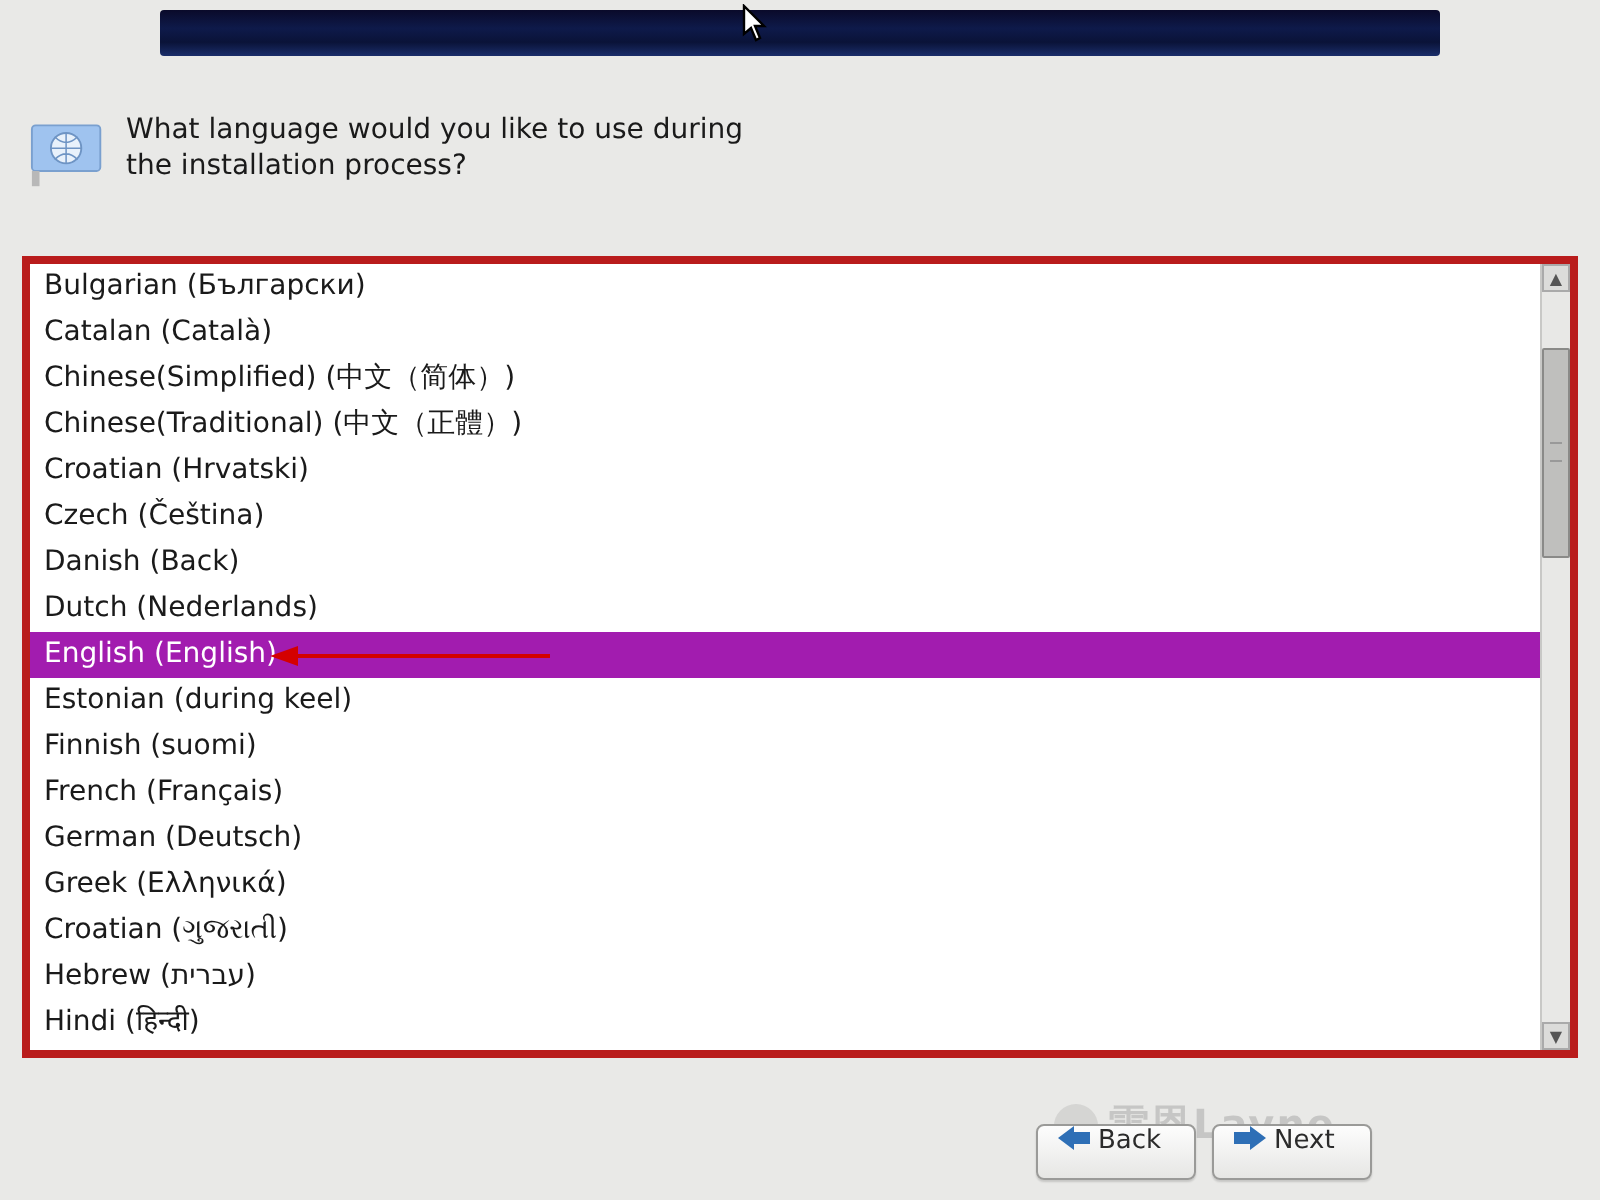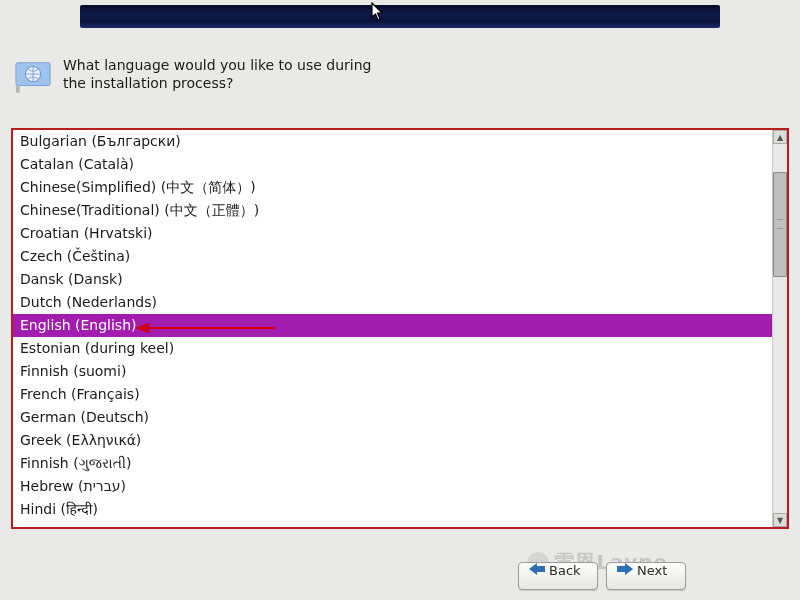--- a/index.html
+++ b/index.html
@@ -13,21 +13,21 @@
   }
 
   .cursor { position: absolute; left: 371px; top: 2px; pointer-events: none; }
 
   .prompt { position: absolute; left: 15px; top: 57px; display: flex; align-items: flex-start; }
   .flagbox { width: 38px; height: 38px; margin-right: 10px; }
   .prompt .txt { font-size: 14px; color: #1a1a1a; line-height: 1.25; max-width: 320px; }
 
   .listbox {
     position: absolute; left: 11px; top: 128px; width: 778px; height: 401px;
-    background: #fff; border: 2px solid #b91c1c; display: flex;
+    background: #fff; border: 4px solid #b91c1c; display: flex;
   }
   .list { flex: 1; overflow: hidden; }
   .item { font-size: 14px; padding: 3px 7px; color: #1a1a1a; line-height: 17px; height: 23px; white-space: nowrap; }
   .item.selected { background: #a21caf; color: #fff; }
 
   .vscroll { width: 15px; background: #e8e8e6; border-left: 1px solid #c8c8c6; position: relative; }
   .sbtn { width: 14px; height: 14px; background: #dcdcda; border: 1px solid #aaa; position: absolute; left: 0; display:flex;align-items:center;justify-content:center; font-size:8px; color:#555;}
   .sbtn.up { top: 0; }
   .sbtn.down { bottom: 0; }
   .thumb { position: absolute; left: 0; top: 42px; width: 14px; height: 105px; background: #bfbfbd; border: 1px solid #8a8a88; border-radius: 1px; }
@@ -74,29 +74,29 @@
   </div>
 
   <div class="listbox">
     <div class="list" id="lang-list">
         <div class="item">Bulgarian (Български)</div>
         <div class="item">Catalan (Català)</div>
         <div class="item">Chinese(Simplified) (中文（简体）)</div>
         <div class="item">Chinese(Traditional) (中文（正體）)</div>
         <div class="item">Croatian (Hrvatski)</div>
         <div class="item">Czech (Čeština)</div>
-        <div class="item">Dansk (Dansk)</div>
+        <div class="item">Danish (Back)</div>
         <div class="item">Dutch (Nederlands)</div>
         <div class="item selected">English (English)</div>
         <div class="item">Estonian (during keel)</div>
         <div class="item">Finnish (suomi)</div>
         <div class="item">French (Français)</div>
         <div class="item">German (Deutsch)</div>
         <div class="item">Greek (Ελληνικά)</div>
-        <div class="item">Finnish (ગુજરાતી)</div>
+        <div class="item">Croatian (ગુજરાતી)</div>
         <div class="item">Hebrew (עברית)</div>
         <div class="item">Hindi (हिन्दी)</div>
       </div>
     <div class="vscroll">
       <div class="sbtn up">▲</div>
       <div class="thumb"></div>
       <div class="sbtn down">▼</div>
     </div>
   </div>
 

